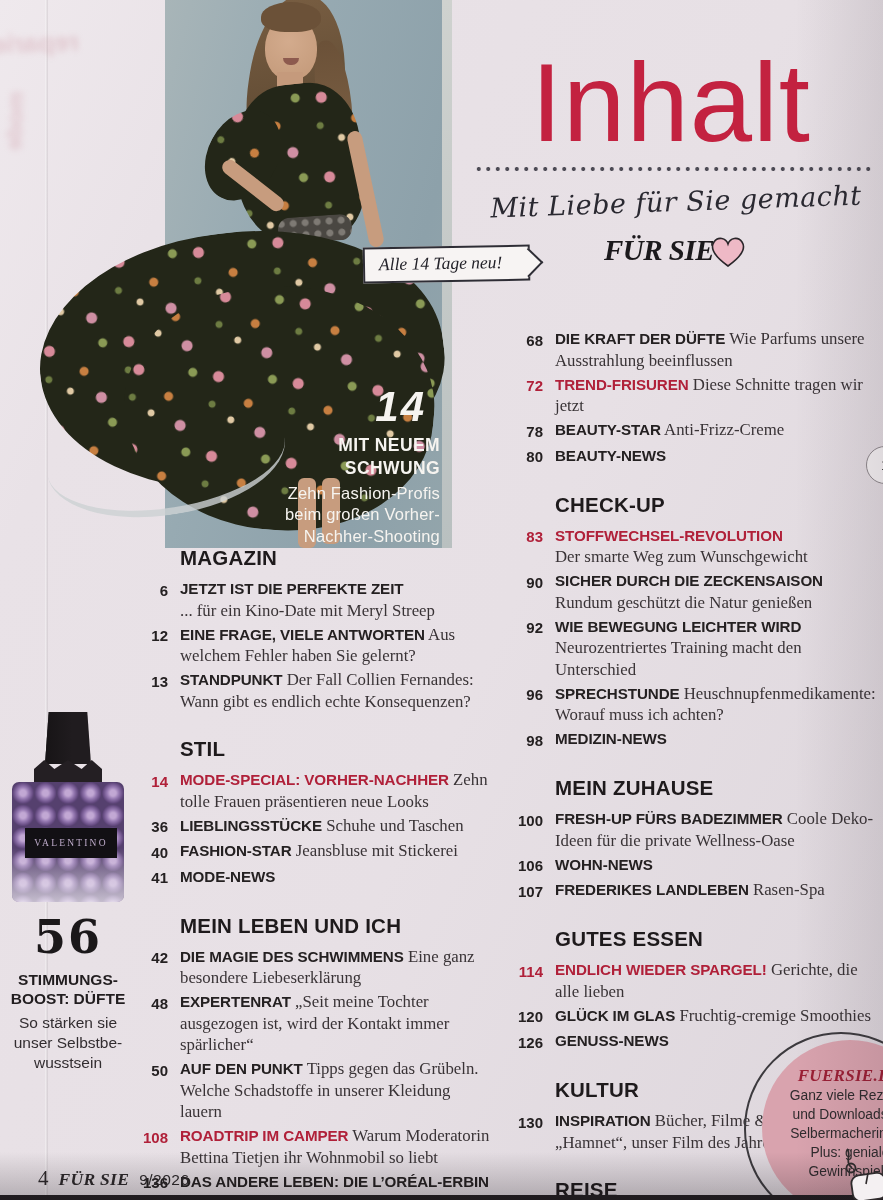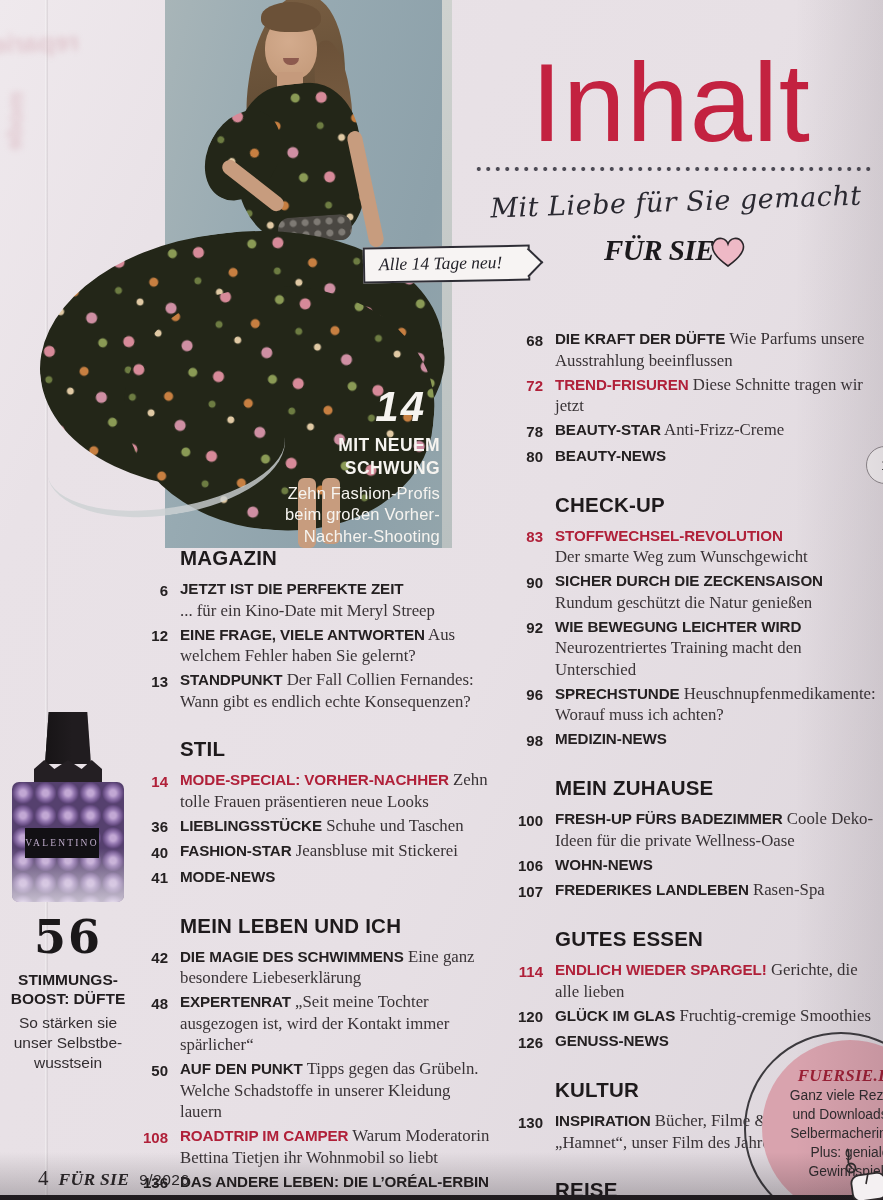--- a/index.html
+++ b/index.html
@@ -70,21 +70,21 @@
   .entry.red .num,.entry.red .etitle{color:#b02039;}
   .entry .desc.block{display:block;}
 
   
   .perfume{position:absolute;left:0px;top:712px;width:136px;text-align:center;}
   .bottle{position:relative;width:112px;height:190px;margin:0 auto;}
   .cap{position:absolute;left:33px;top:0;width:46px;height:52px;background:linear-gradient(90deg,#171416,#34303300 60%),#201c1f;clip-path:polygon(8% 0,92% 0,100% 100%,0 100%);}
   .collar{position:absolute;left:22px;top:48px;width:68px;height:26px;background:#241f23;clip-path:polygon(0 35%,15% 0,30% 35%,50% 0,70% 35%,85% 0,100% 35%,100% 100%,0 100%);}
   .glass{position:absolute;left:0;top:70px;width:112px;height:120px;border-radius:7px;background-color:#7b5d99;background-image:radial-gradient(circle at 11px 11px,#c2a8d4 3px,#9679b2 6px,#63497f 10px,#55406e 11px);background-size:22.5px 22.5px;}
   .glass::after{content:"";position:absolute;inset:0;border-radius:7px;background:linear-gradient(rgba(255,255,255,0) 55%,rgba(236,233,240,.55) 88%,rgba(244,242,246,.7));}
-  .plabel{position:absolute;left:13px;top:116px;width:74px;height:30px;background:#121014;z-index:2;display:flex;align-items:center;justify-content:center;font-family:"Liberation Serif",serif;font-size:9.5px;letter-spacing:2.2px;color:#bfaccb;}
+  .plabel{position:absolute;left:13px;top:116px;width:92px;height:30px;background:#121014;z-index:2;display:flex;align-items:center;justify-content:center;font-family:"Liberation Serif",serif;font-size:9.5px;letter-spacing:2.2px;color:#bfaccb;}
   .pf-num{font-family:"DejaVu Serif",serif;font-size:46px;font-weight:bold;color:#1b181a;line-height:1;margin-top:12px;letter-spacing:2px;}
   .pf-title{font-weight:bold;font-size:15.5px;line-height:1.25;margin-top:10px;color:#211d1f;}
   .pf-text{font-size:15.5px;line-height:1.3;margin-top:4px;color:#322d30;}
 
   
   .fcircle-outline{position:absolute;left:744px;top:1032px;width:190px;height:190px;border:2px solid #3c3a3e;border-radius:50%;}
   .fcircle{position:absolute;left:762px;top:1040px;width:176px;height:176px;border-radius:50%;background:#d9a3ae;text-align:center;padding-top:0;}
   .fc-inner{padding-top:26px;}
   .fc-title{font-family:"Liberation Serif",serif;font-weight:bold;font-style:italic;font-size:17px;color:#9b1f35;letter-spacing:.3px;}
   .fc-line{font-size:13.8px;line-height:1.38;color:#2f2b2d;}

